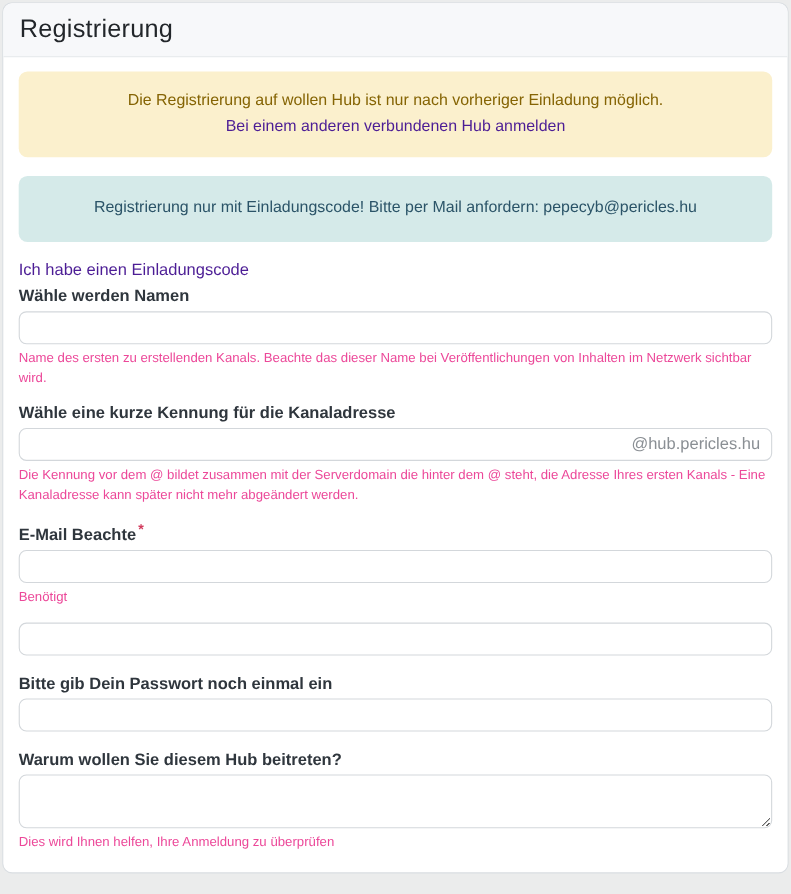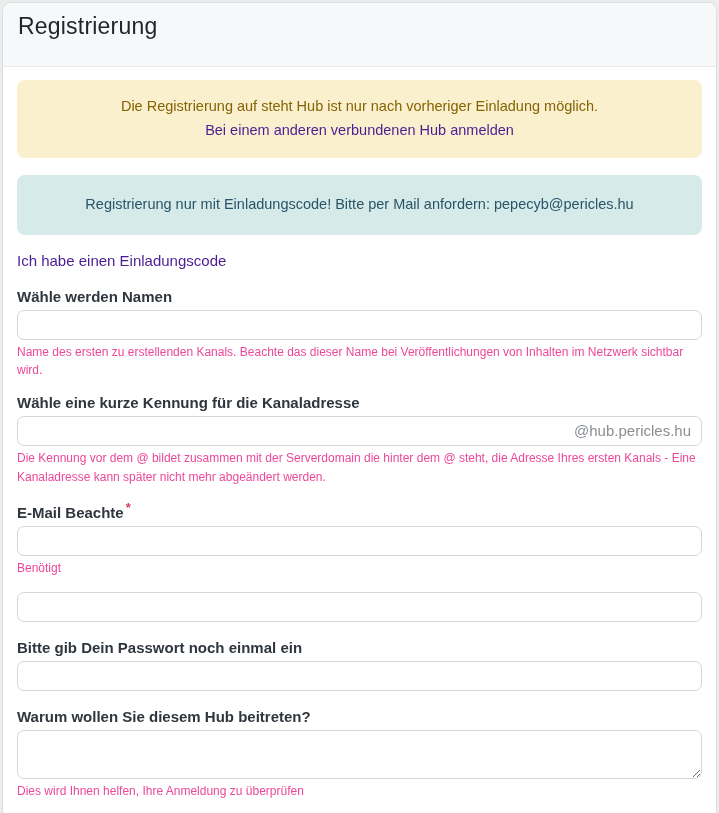--- a/index.html
+++ b/index.html
@@ -13,21 +13,21 @@
     width: 715px;
     margin: 2px 2px 7px 2px;
     background: #ffffff;
     border: 1px solid #dadee2;
     border-radius: 9px;
     overflow: hidden;
   }
   .card-header {
     background: #f7f8fa;
     border-bottom: 1px solid #e7eaed;
-    padding: 10px 15px 26px 15px;
+    padding: 10px 15px 11px 15px;
   }
   .card-header h1 {
     font-size: 23px;
     font-weight: 500;
     color: #22262a;
     letter-spacing: 0.2px;
   }
   .card-body { padding: 13px 14px 5px 14px; }
 
   .alert {
@@ -45,21 +45,21 @@
   .alert-info {
     background: #d5eae9;
     color: #2b5468;
     padding: 18px 14px;
   }
   a.link { color: #4c1d95; text-decoration: none; cursor: pointer; }
 
   .invite-link {
     display: inline-block;
     font-size: 15px;
-    margin-bottom: 19px;
+    margin-bottom: 7px;
   }
 
   .form-group { margin-bottom: 0; }
   .form-label {
     display: block;
     font-size: 15px;
     font-weight: 700;
     color: #2f363d;
     margin-bottom: 5px;
   }
@@ -127,21 +127,21 @@
 
 <div class="card">
 
   <div class="card-header">
     <h1>Registrierung</h1>
   </div>
 
   <div class="card-body">
 
     <div class="alert alert-warning">
-      <div>Die Registrierung auf steht Hub ist nur nach vorheriger Einladung möglich.</div>
+      <div>Die Registrierung auf wollen Hub ist nur nach vorheriger Einladung möglich.</div>
       <div>
         <a class="link">Bei einem anderen verbundenen Hub anmelden</a>
       </div>
     </div>
 
     <div class="alert alert-info">
       <div>Registrierung nur mit Einladungscode! Bitte per Mail anfordern: pepecyb@pericles.hu</div>
     </div>
 
     <a class="link invite-link">Ich habe einen Einladungscode</a>

